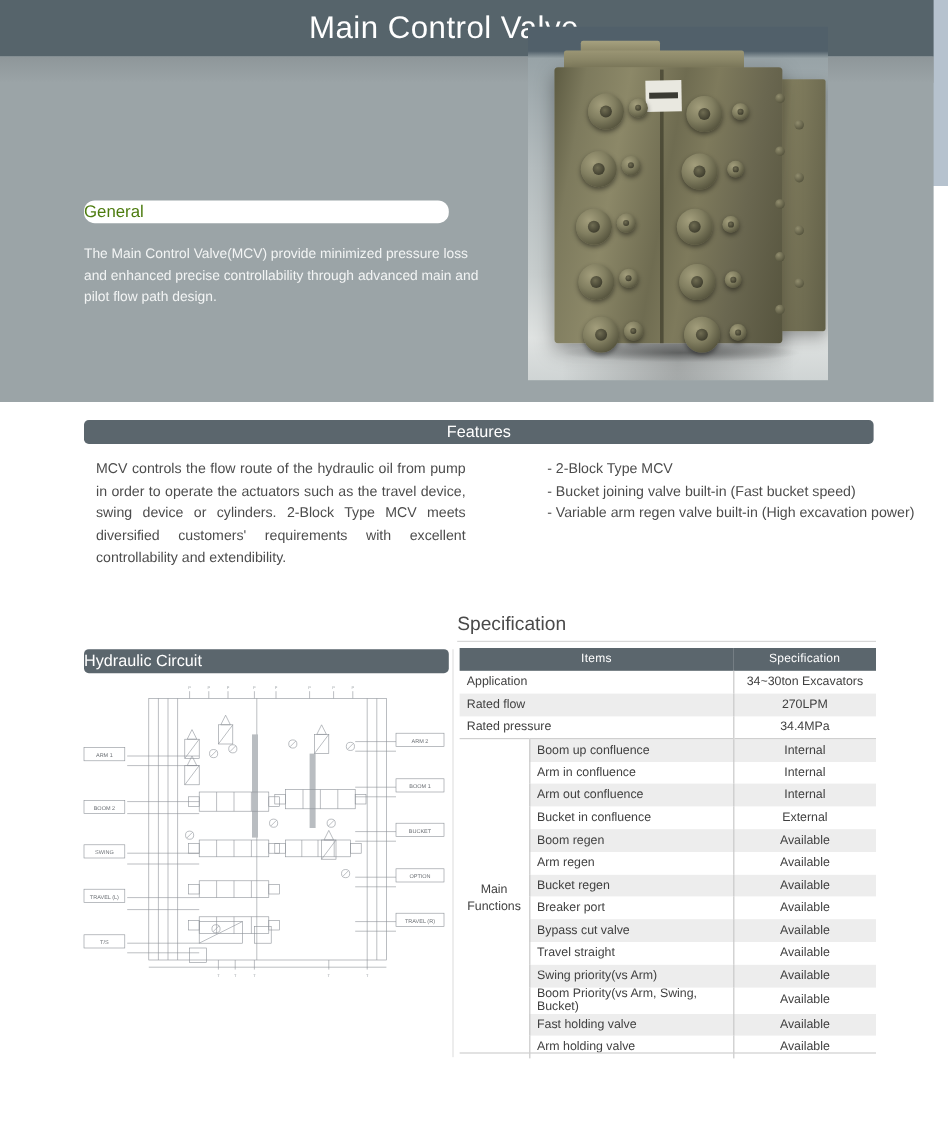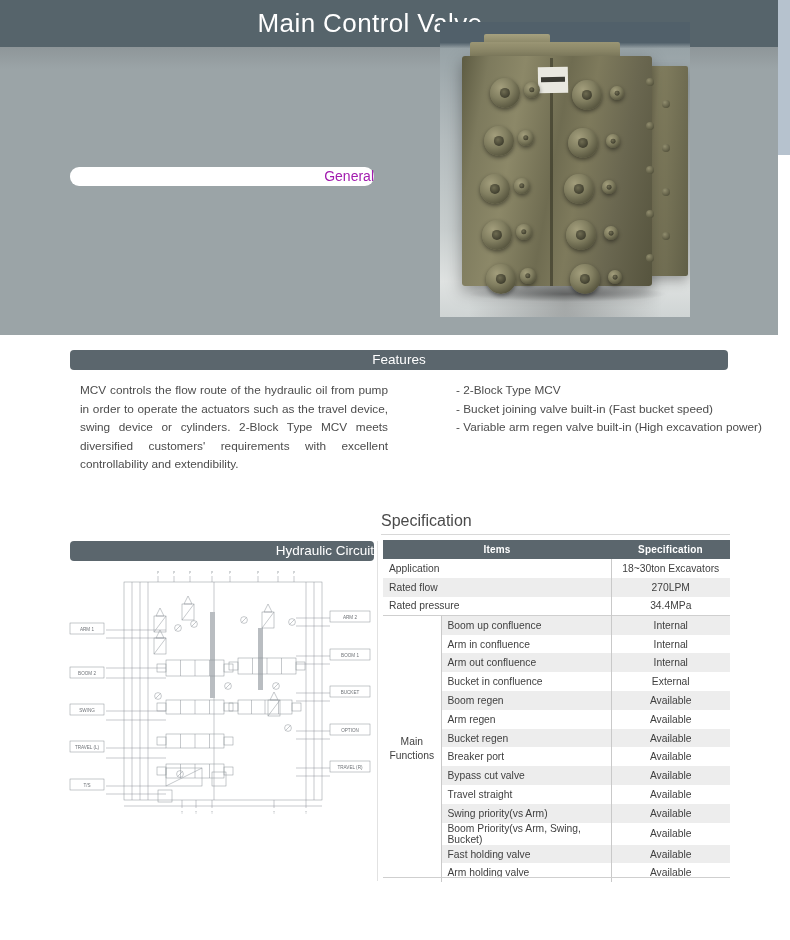--- a/index.html
+++ b/index.html
@@ -34,21 +34,21 @@
   }
   #hero-gray-shadow{
     position:absolute; left:0; top:47px; width:778px; height:22px;
     background:linear-gradient(#8e9699,#9ba4a7);
   }
 
   
   #general-pill {
     position:absolute; left:70px; top:167px; width:304px; height:19px;
     background:#ffffff; border-radius:9px;
-    text-align:right; font-size:14px; color:#a21caf; line-height:19px;
+    text-align:left; font-size:14px; color:#4d7c0f; line-height:19px;
   }
   #general-body {
     position:absolute; left:70px; top:203px; width:335px;
     font-size:11.5px; line-height:18px; color:#f2f4f4;
   }
 
   
   #photo-wrap {
     position:absolute; left:440px; top:22px; width:250px; height:295px;
     overflow:hidden;
@@ -139,62 +139,63 @@
   #spec-underline {
     position:absolute; left:381px; top:534px; width:349px; height:1px;
     background:#d8d8d8;
   }
   #spec-table {
     position:absolute; left:383px; top:540px; width:347px;
     border-collapse:collapse;
     font-size:10.3px; color:#3f3f3f;
   }
   #spec-table th {
-    background:#5b666d; color:#fff; font-weight:bold;
+    background:#5b666d; color:#fff; font-weight:normal;
     height:19px; font-size:10px; letter-spacing:.2px;
   }
   #spec-table td { height:18.8px; padding:0 6px; }
   #spec-table tr.alt td { background:#ededed;margin-left:48px; }
   #spec-table td.grp {
     text-align:center; border-right:1px solid #c9c9c9;
     background:#ffffff !important; width:58px;
     line-height:14px; font-size:10.3px;
   }
   #spec-table td.valcol { border-left:1px solid #c9c9c9; width:119px; text-align:center; }
   #spec-divider-row td { border-top:1px solid #cfcfcf; height:0; padding:0; }
   #spec-bottom {
     position:absolute; left:383px; top:877px; width:347px; height:1px;
     background:#cfcfcf;
   }
 
   
   #hc-bar {
     position:absolute; left:70px; top:541px; width:304px; height:20px;
     background:#5b666d; border-radius:4px;
-    text-align:right; line-height:20px; font-size:13.5px; color:#fff;padding-left:40px;
+    text-align:left; line-height:20px; font-size:13.5px; color:#fff;
   }
   #hc-canvas {
     position:absolute; left:62px; top:568px; width:318px; height:250px;
   }
   #vsep {
     position:absolute; left:377px; top:541px; width:1px; height:340px;
     background:#e2e2e2;
   }
 </style>
 </head>
 <body>
 
 <div id="hero">
   <div id="hero-right-strip"></div>
   <div id="hero-gray"></div>
   <div id="hero-gray-shadow"></div>
   <div id="hero-titlebar"></div>
   <div id="hero-title">Main Control Valve</div>
 
   <div id="general-pill">General</div>
+  <div id="general-body">The Main Control Valve(MCV) provide minimized pressure loss and enhanced precise controllability through advanced main and pilot flow path design.</div>
 
   <div id="photo-wrap">
     <div id="photo-bg"></div>
     <div class="valve" id="shadow-ellipse"></div>
     <div class="valve" id="valve-top2"></div>
     <div class="valve" id="valve-top"></div>
     <div class="valve" id="valve-right"></div>
     <div class="valve" id="valve-body"></div>
     <div class="valve" id="valve-seam"></div>
     <div class="valve" id="valve-label"></div>
@@ -245,21 +246,21 @@
 <table id="spec-table">
   <thead>
     <tr>
       <th colspan="2">Items</th>
       <th>Specification</th>
     </tr>
   </thead>
   <tbody id="spec-body">
       <tr>
         <td colspan="2">Application</td>
-        <td class="valcol">18~30ton Excavators</td>
+        <td class="valcol">34~30ton Excavators</td>
       </tr>
       <tr class="alt">
         <td colspan="2">Rated flow</td>
         <td class="valcol">270LPM</td>
       </tr>
       <tr>
         <td colspan="2">Rated pressure</td>
         <td class="valcol">34.4MPa</td>
       </tr>
       <tr id="spec-divider-row">

